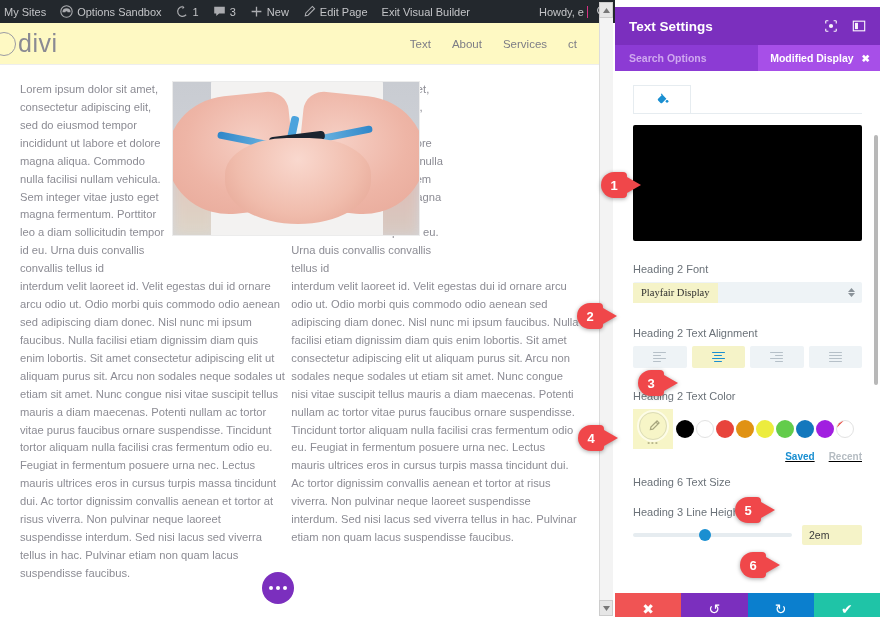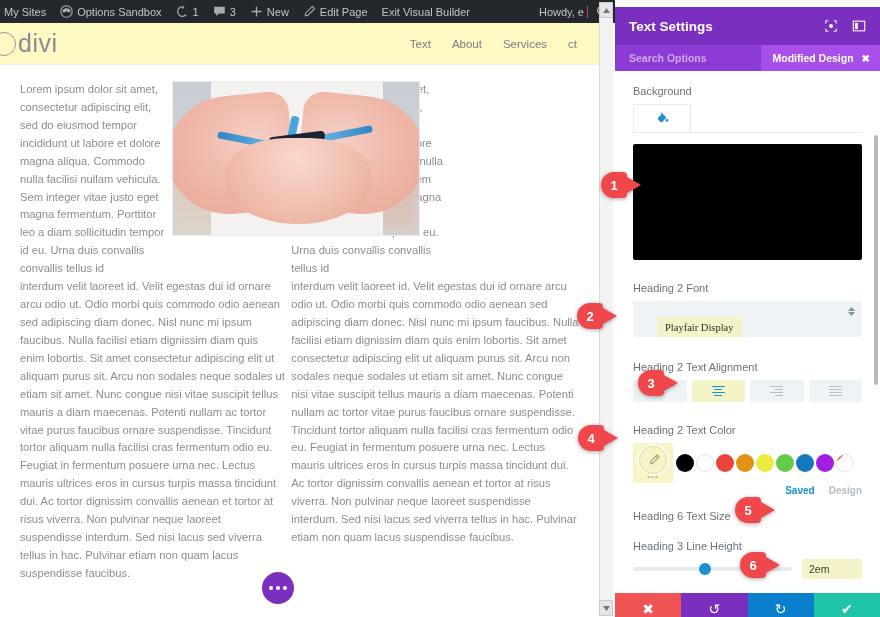--- a/index.html
+++ b/index.html
@@ -194,22 +194,22 @@
     display: flex; align-items: center; justify-content: center; background: #fff;
   }
   .bg-tabs-filler { flex: 1; }
 
   .bg-preview {
     height: 116px; background: #000; border-radius: 2px; margin-bottom: 22px;
   }
 
   .select-row { position: relative; margin-bottom: 24px; }
   .select-box {
-    height: 36px; background: #eef3f6; border-radius: 2px;
-    display: flex; align-items: flex-end; position: relative; padding-left: 24px;
+    height: 21px; background: #eef3f6; border-radius: 2px;
+    display: flex; align-items: center; position: relative;
   }
   .select-val {
     background: #f5f3c8; height: 20px; display: flex; align-items: center;
     padding: 0 8px; font-family: "Liberation Serif", serif; font-size: 10.5px;
     color: #2d2d2d; min-width: 84px;
   }
   .select-arrows {
     position: absolute; right: 7px; top: 0; height: 20px;
     display: flex; flex-direction: column; justify-content: center; gap: 1px;
   }
@@ -246,21 +246,21 @@
     width: 18px; height: 18px; border-radius: 50%; flex: none;
     border: 1px solid #e2e2e2; position: relative; overflow: hidden; background:#fff;
   }
   .sw-none::after {
     content: ""; position: absolute; left: 50%; top: -3px; width: 2px; height: 26px;
     background: #e8453c; transform: rotate(45deg) translateX(-50%);
     transform-origin: top left;
   }
   .saved-recent {
     display: flex; justify-content: flex-end; gap: 14px;
-    font-size: 10px; margin-top: 2px; margin-bottom: 14px;
+    font-size: 10px; margin-top: 2px; margin-bottom: 14px; text-decoration: underline;
   }
   .saved { color: #1a8fd1; font-weight: bold; }
   .recent { color: #b5bcc2; font-weight: bold; }
 
   .slider-row { margin-bottom: 18px; }
   .slider-line { display: flex; align-items: center; gap: 10px; }
   .track {
     flex: 1; height: 4px; background: #e6ecf0; border-radius: 3px; position: relative;
   }
   .knob {
@@ -447,28 +447,27 @@
               <rect x="1.5" y="2.5" width="13" height="11" fill="none" stroke="#fff" stroke-width="1.3"></rect>
               <rect x="3.4" y="4.4" width="3.4" height="7.2" fill="#fff"></rect>
             </svg>
         </span>
       </div>
     </div>
 
     <div class="panel-search">
       <span class="panel-search-ph">Search Options</span>
       <div class="modified-pill">
-        <span>Modified Design</span>
+        <span>Modified Display</span>
         <span class="pill-x">✖</span>
       </div>
     </div>
 
     <div class="panel-body">
 
-      <div class="field-label">Background</div>
       <div class="bg-tabs">
         <div class="bg-tab">
           <span>
             <svg width="13" height="13" viewBox="0 0 16 16">
               <path d="M2.6 8.4L7.8 3.2l5 5-5.2 5.2a1.4 1.4 0 01-2 0L2.6 10.4a1.4 1.4 0 010-2z" fill="#1a8fd1"></path>
               <path d="M6.4 2.2l1.2 1.2" stroke="#1a8fd1" stroke-width="1.4"></path>
               <circle cx="13.6" cy="11.4" r="1.7" fill="#1a8fd1"></circle>
             </svg>
           </span>
         </div>
@@ -544,21 +543,21 @@
         <div class="sw" style="background:#e8443c"></div>
         <div class="sw" style="background:#e09213"></div>
         <div class="sw" style="background:#ecec3e"></div>
         <div class="sw" style="background:#63cc4b"></div>
         <div class="sw" style="background:#1378bd"></div>
         <div class="sw" style="background:#a11fe0"></div>
         <div class="sw-none"></div>
       </div>
       <div class="saved-recent">
         <span class="saved">Saved</span>
-        <span class="recent">Design</span>
+        <span class="recent">Recent</span>
       </div>
 
       <div class="slider-row">
         <div class="field-label">Heading 6 Text Size</div>
       </div>
 
       <div class="slider-row">
         <div class="field-label">Heading 3 Line Height</div>
         <div class="slider-line">
           <div class="track">

